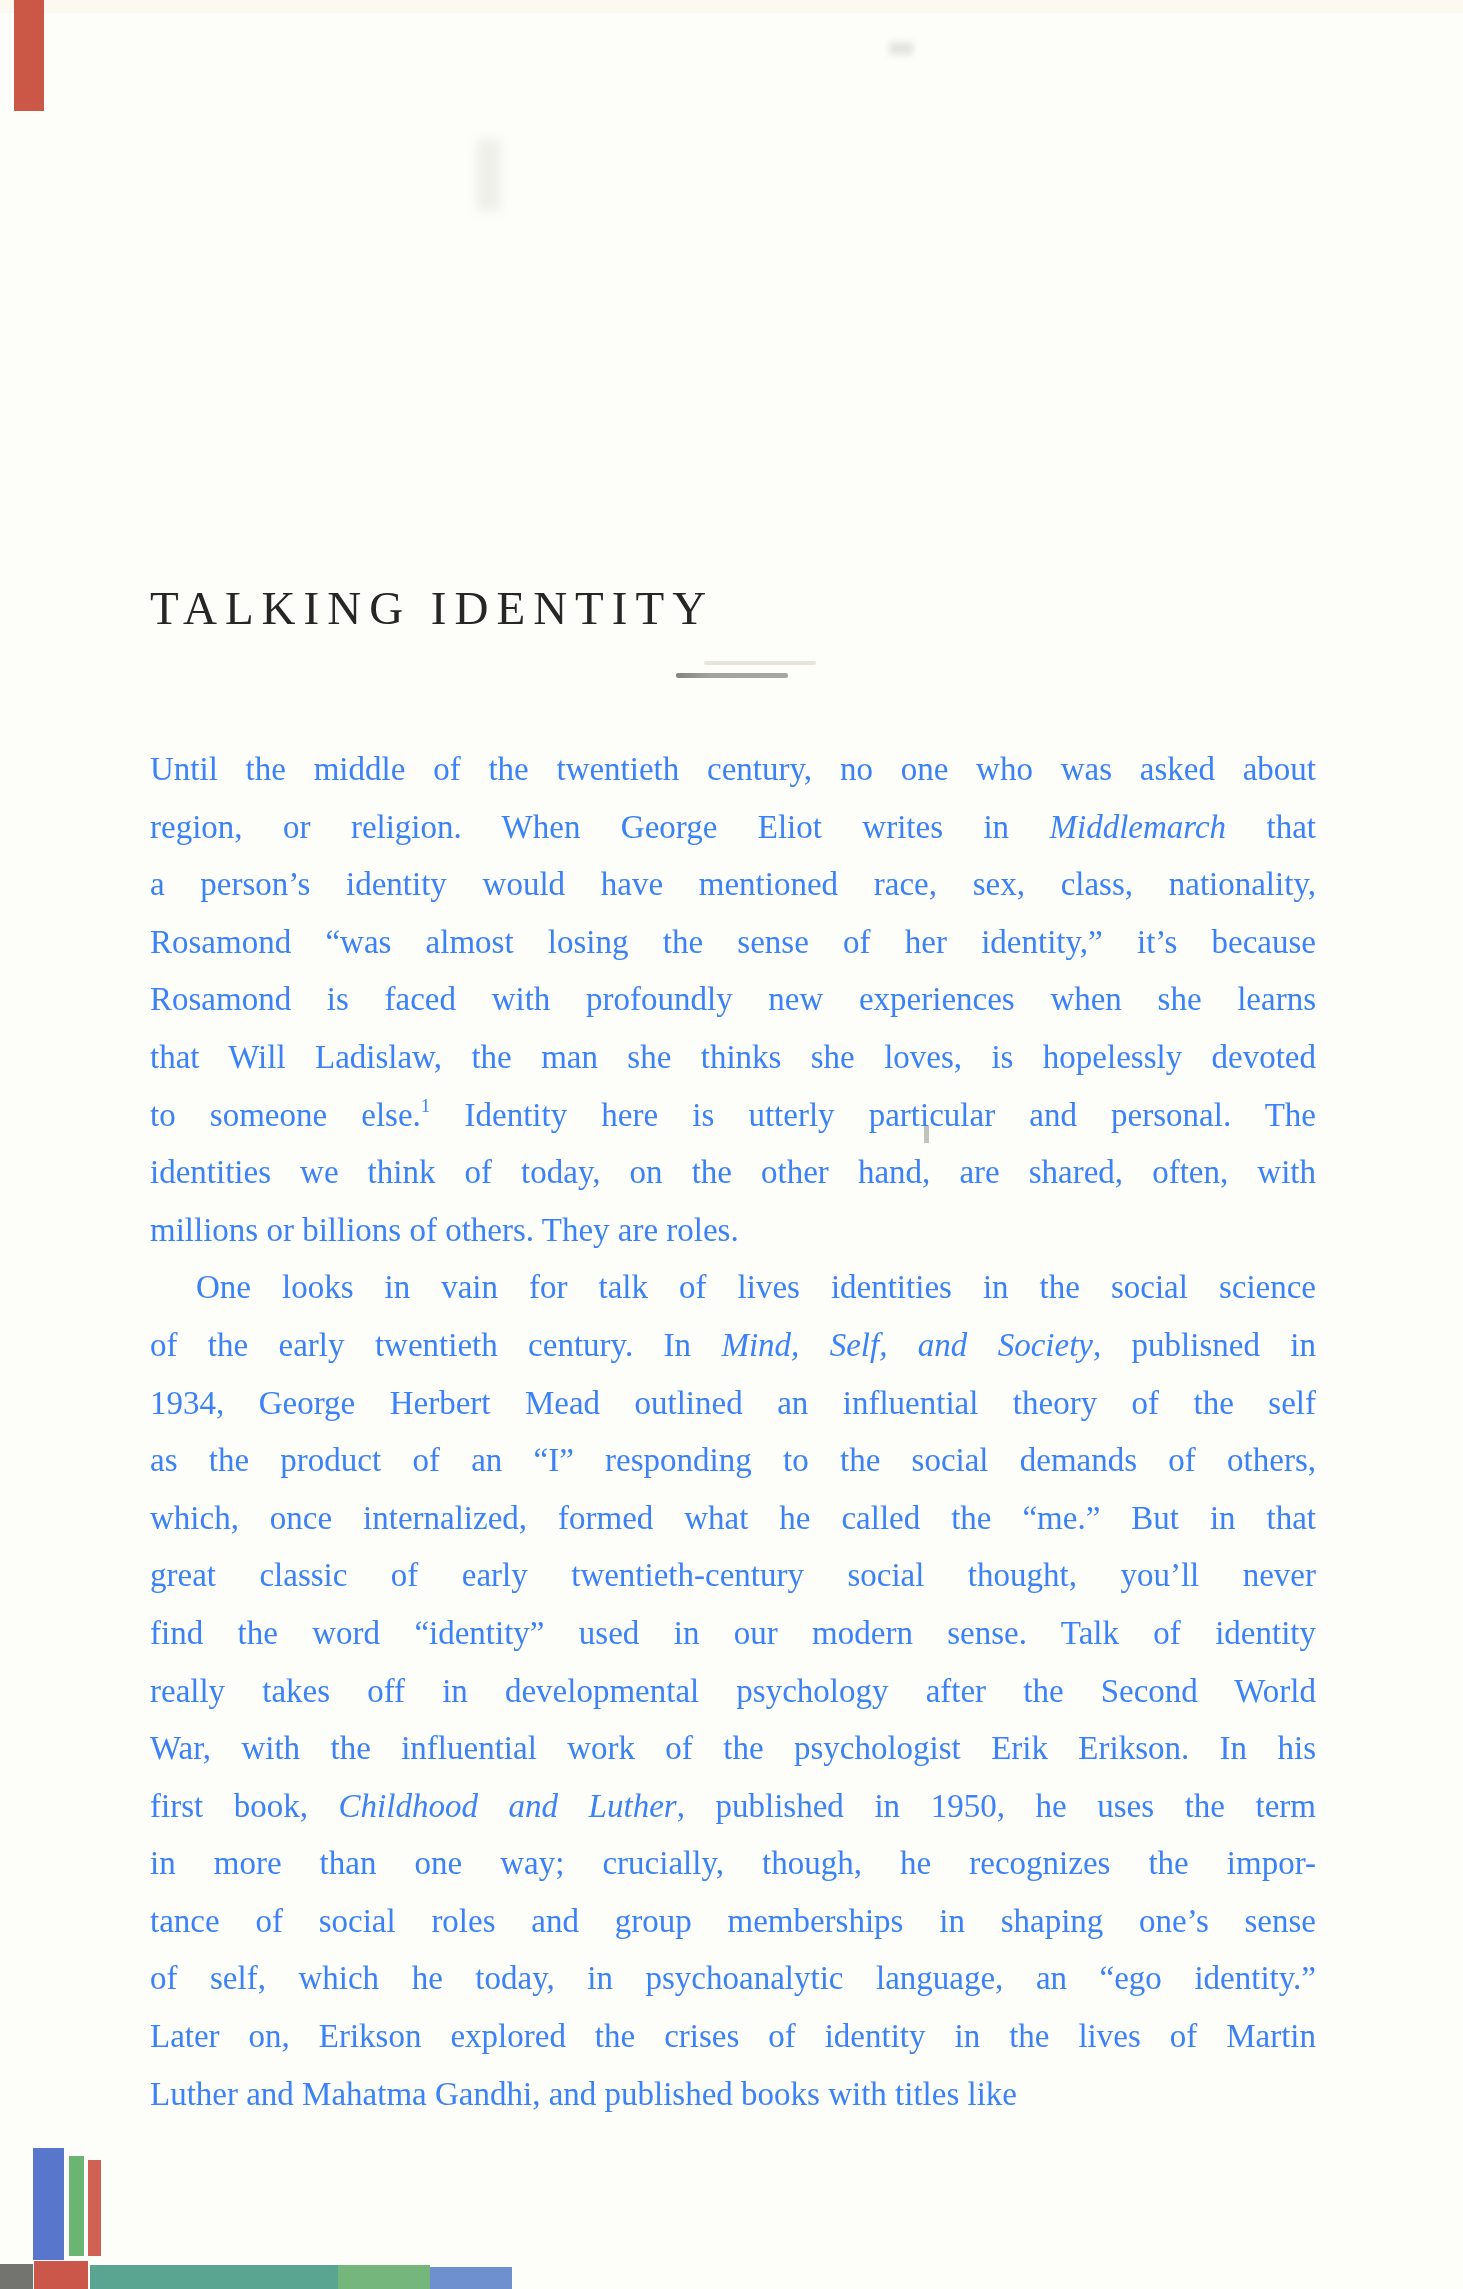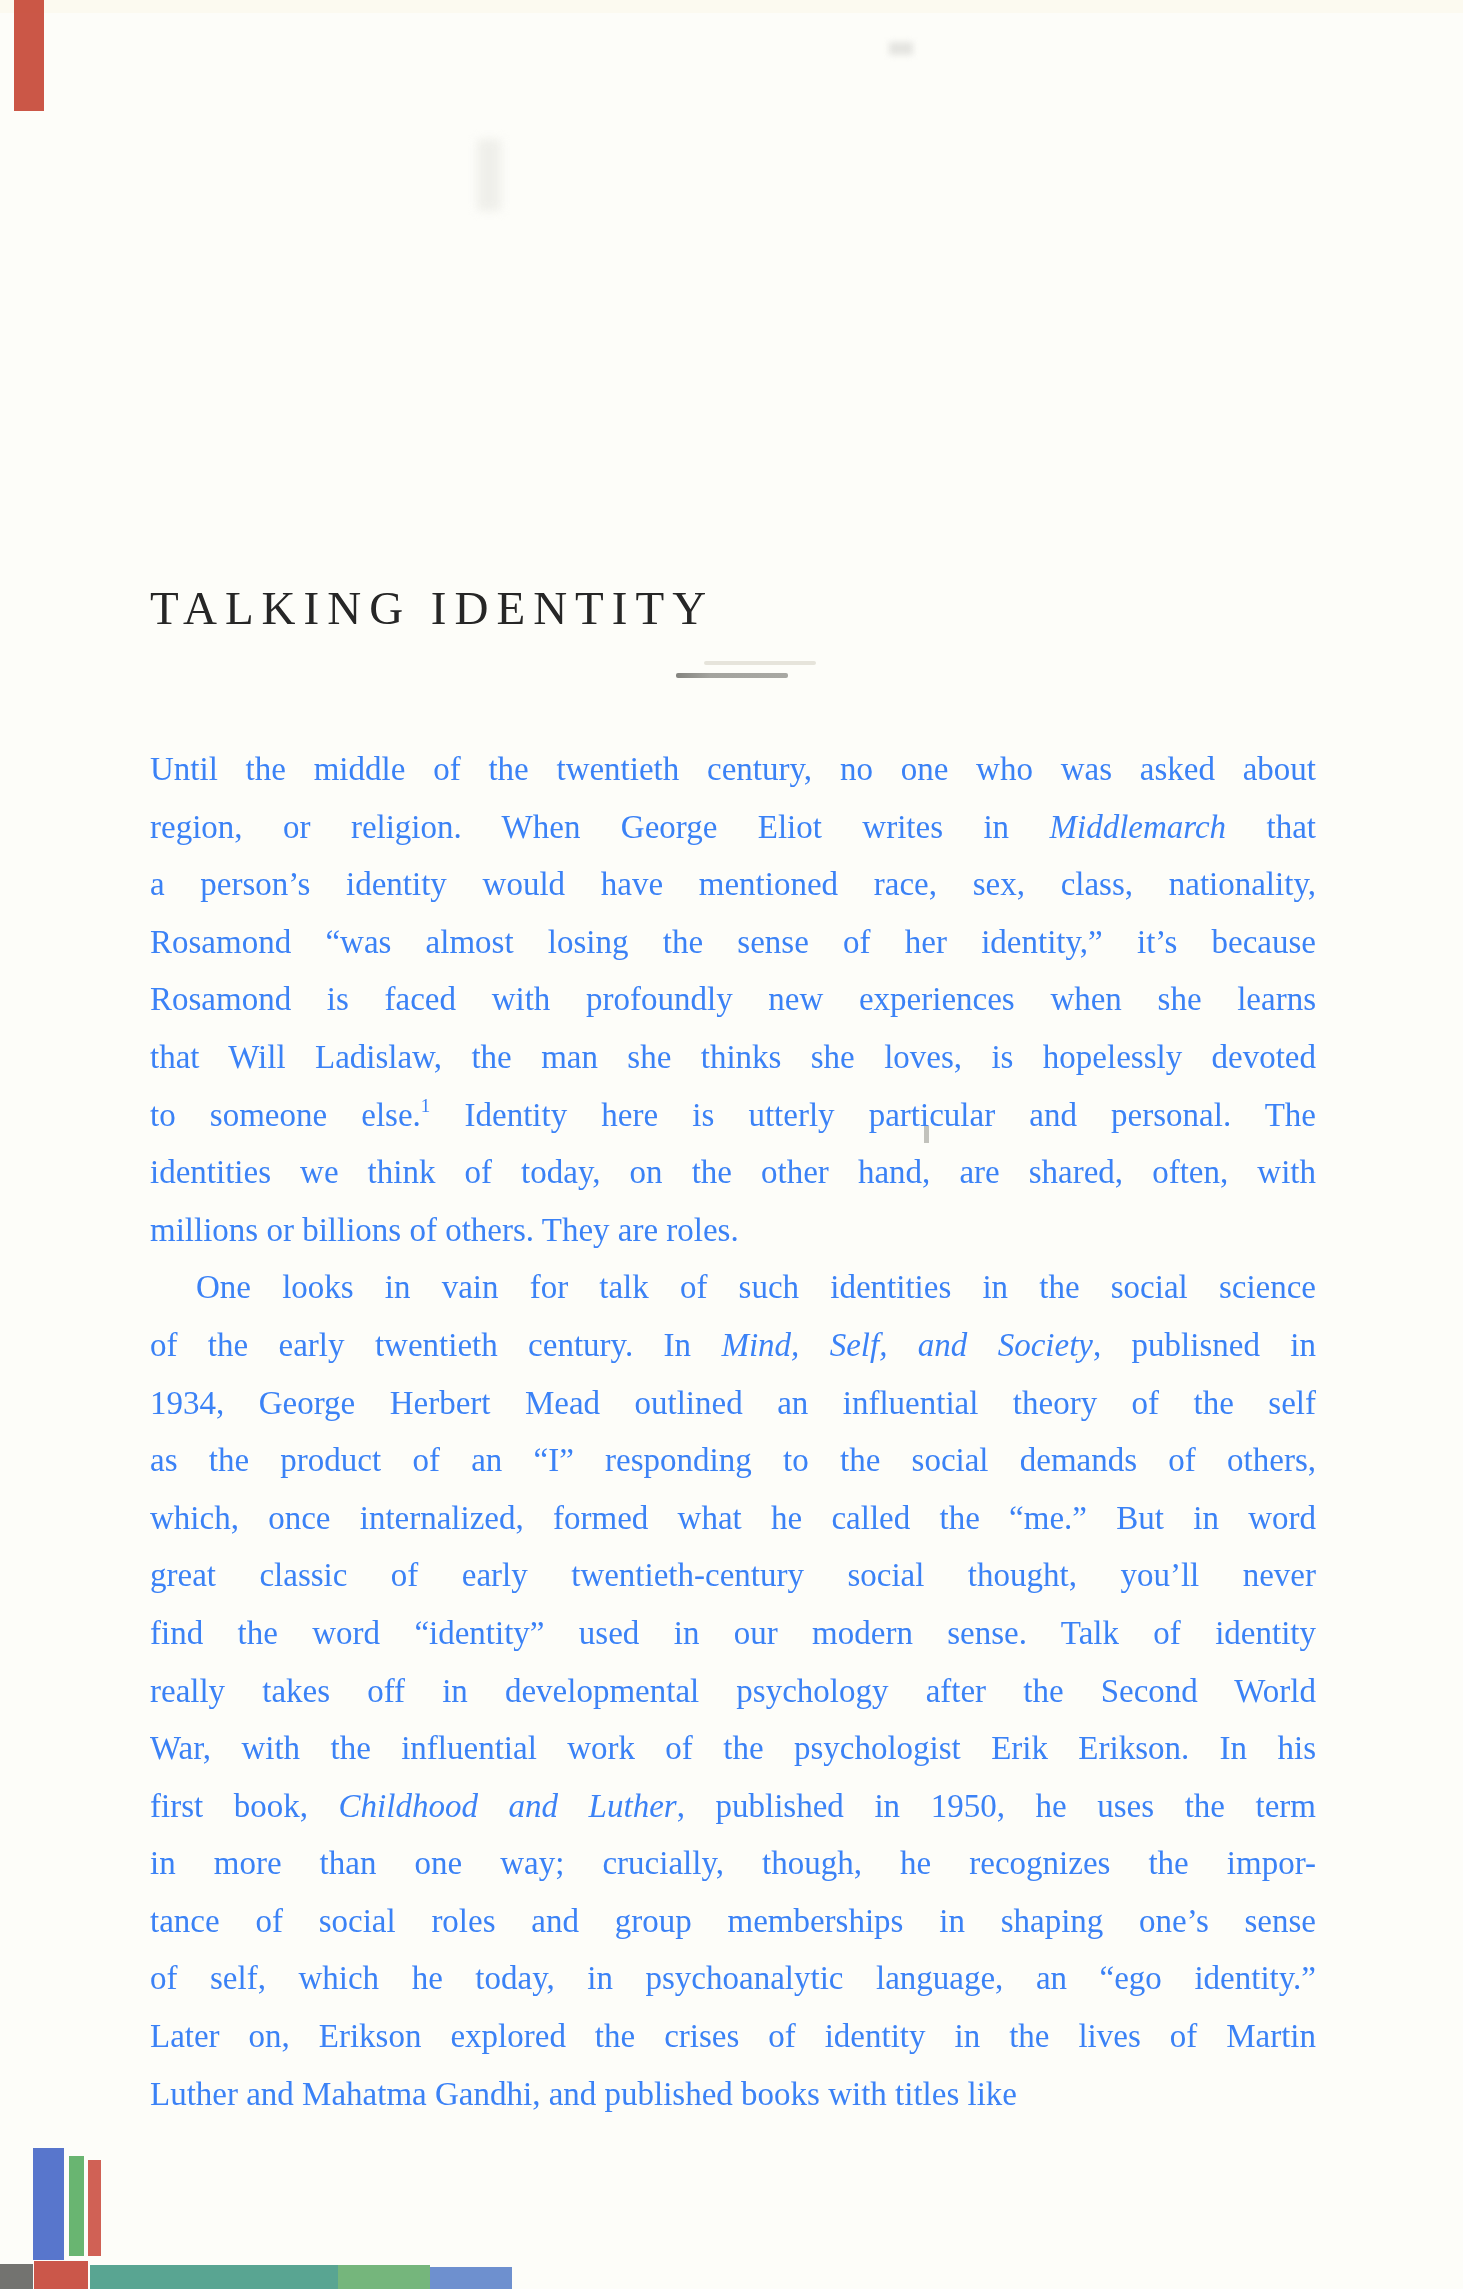--- a/index.html
+++ b/index.html
@@ -74,25 +74,25 @@
   <div class="body-text">
       <div class="line">Until the middle of the twentieth century, no one who was asked about</div>
       <div class="line">region, or religion. When George Eliot writes in <i>Middlemarch</i> that</div>
       <div class="line">a person’s identity would have mentioned race, sex, class, nationality,</div>
       <div class="line">Rosamond “was almost losing the sense of her identity,” it’s because</div>
       <div class="line">Rosamond is faced with profoundly new experiences when she learns</div>
       <div class="line">that Will Ladislaw, the man she thinks she loves, is hopelessly devoted</div>
       <div class="line">to someone else.<sup>1</sup> Identity here is utterly particular and personal. The</div>
       <div class="line">identities we think of today, on the other hand, are shared, often, with</div>
       <div class="line para-last">millions or billions of others. They are roles.</div>
-      <div class="line indented">One looks in vain for talk of such identities in the social science</div>
+      <div class="line indented">One looks in vain for talk of lives identities in the social science</div>
       <div class="line">of the early twentieth century. In <i>Mind, Self, and Society</i>, publisned in</div>
       <div class="line">1934, George Herbert Mead outlined an influential theory of the self</div>
       <div class="line">as the product of an “I” responding to the social demands of others,</div>
-      <div class="line">which, once internalized, formed what he called the “me.” But in word</div>
+      <div class="line">which, once internalized, formed what he called the “me.” But in that</div>
       <div class="line">great classic of early twentieth-century social thought, you’ll never</div>
       <div class="line">find the word “identity” used in our modern sense. Talk of identity</div>
       <div class="line">really takes off in developmental psychology after the Second World</div>
       <div class="line">War, with the influential work of the psychologist Erik Erikson. In his</div>
       <div class="line">first book, <i>Childhood and Luther</i>, published in 1950, he uses the term</div>
       <div class="line">in more than one way; crucially, though, he recognizes the impor-</div>
       <div class="line">tance of social roles and group memberships in shaping one’s sense</div>
       <div class="line">of self, which he today, in psychoanalytic language, an “ego identity.”</div>
       <div class="line">Later on, Erikson explored the crises of identity in the lives of Martin</div>
       <div class="line para-last">Luther and Mahatma Gandhi, and published books with titles like</div>

